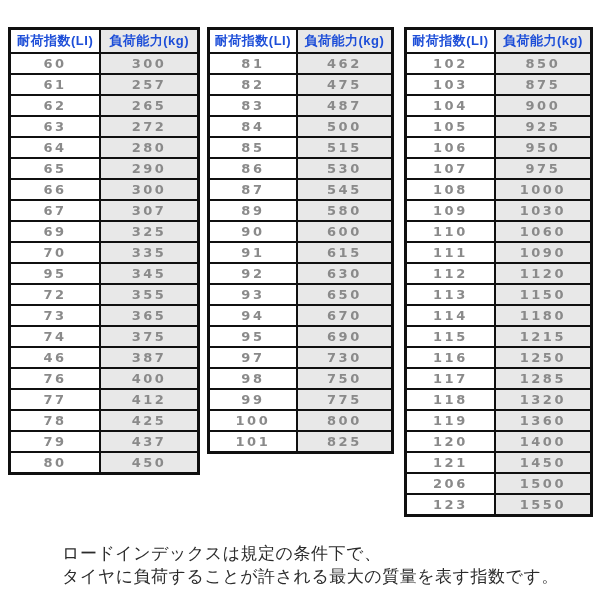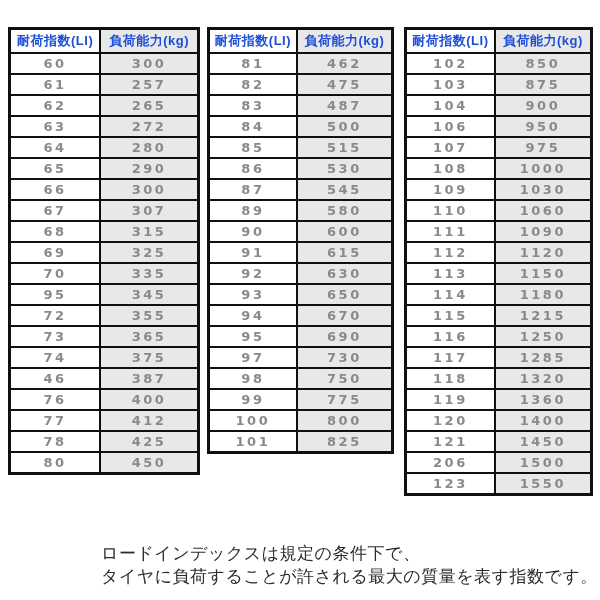--- a/index.html
+++ b/index.html
@@ -62,21 +62,20 @@
 
   .note {
     position: absolute;
     left: 62px;
     top: 542px;
     font-size: 17px;
     line-height: 23px;
     color: #2b2b2b;
     letter-spacing: 0.5px;
     white-space: nowrap;
-    margin-left: 39px;
   }
 </style>
 </head>
 <body>
 
 <div>
   <div class="table-wrap" data-table="0">
     <table class="li-table">
         <colgroup>
           <col class="c-li">
@@ -115,24 +114,20 @@
           </tr>
           <tr>
             <td class="col-li">66</td>
             <td class="col-kg">300</td>
           </tr>
           <tr>
             <td class="col-li">67</td>
             <td class="col-kg">307</td>
           </tr>
           <tr>
-            <td class="col-li">68</td>
-            <td class="col-kg">315</td>
-          </tr>
-          <tr>
             <td class="col-li">69</td>
             <td class="col-kg">325</td>
           </tr>
           <tr>
             <td class="col-li">70</td>
             <td class="col-kg">335</td>
           </tr>
           <tr>
             <td class="col-li">95</td>
             <td class="col-kg">345</td>
@@ -157,20 +152,24 @@
             <td class="col-li">76</td>
             <td class="col-kg">400</td>
           </tr>
           <tr>
             <td class="col-li">77</td>
             <td class="col-kg">412</td>
           </tr>
           <tr>
             <td class="col-li">78</td>
             <td class="col-kg">425</td>
+          </tr>
+          <tr>
+            <td class="col-li">79</td>
+            <td class="col-kg">437</td>
           </tr>
           <tr>
             <td class="col-li">80</td>
             <td class="col-kg">450</td>
           </tr>
         </tbody>
       </table>
   </div>
   <div class="table-wrap" data-table="1">
     <table class="li-table">
@@ -283,20 +282,24 @@
           </tr>
           <tr>
             <td class="col-li">103</td>
             <td class="col-kg">875</td>
           </tr>
           <tr>
             <td class="col-li">104</td>
             <td class="col-kg">900</td>
           </tr>
           <tr>
+            <td class="col-li">105</td>
+            <td class="col-kg">925</td>
+          </tr>
+          <tr>
             <td class="col-li">106</td>
             <td class="col-kg">950</td>
           </tr>
           <tr>
             <td class="col-li">107</td>
             <td class="col-kg">975</td>
           </tr>
           <tr>
             <td class="col-li">108</td>
             <td class="col-kg">1000</td>

